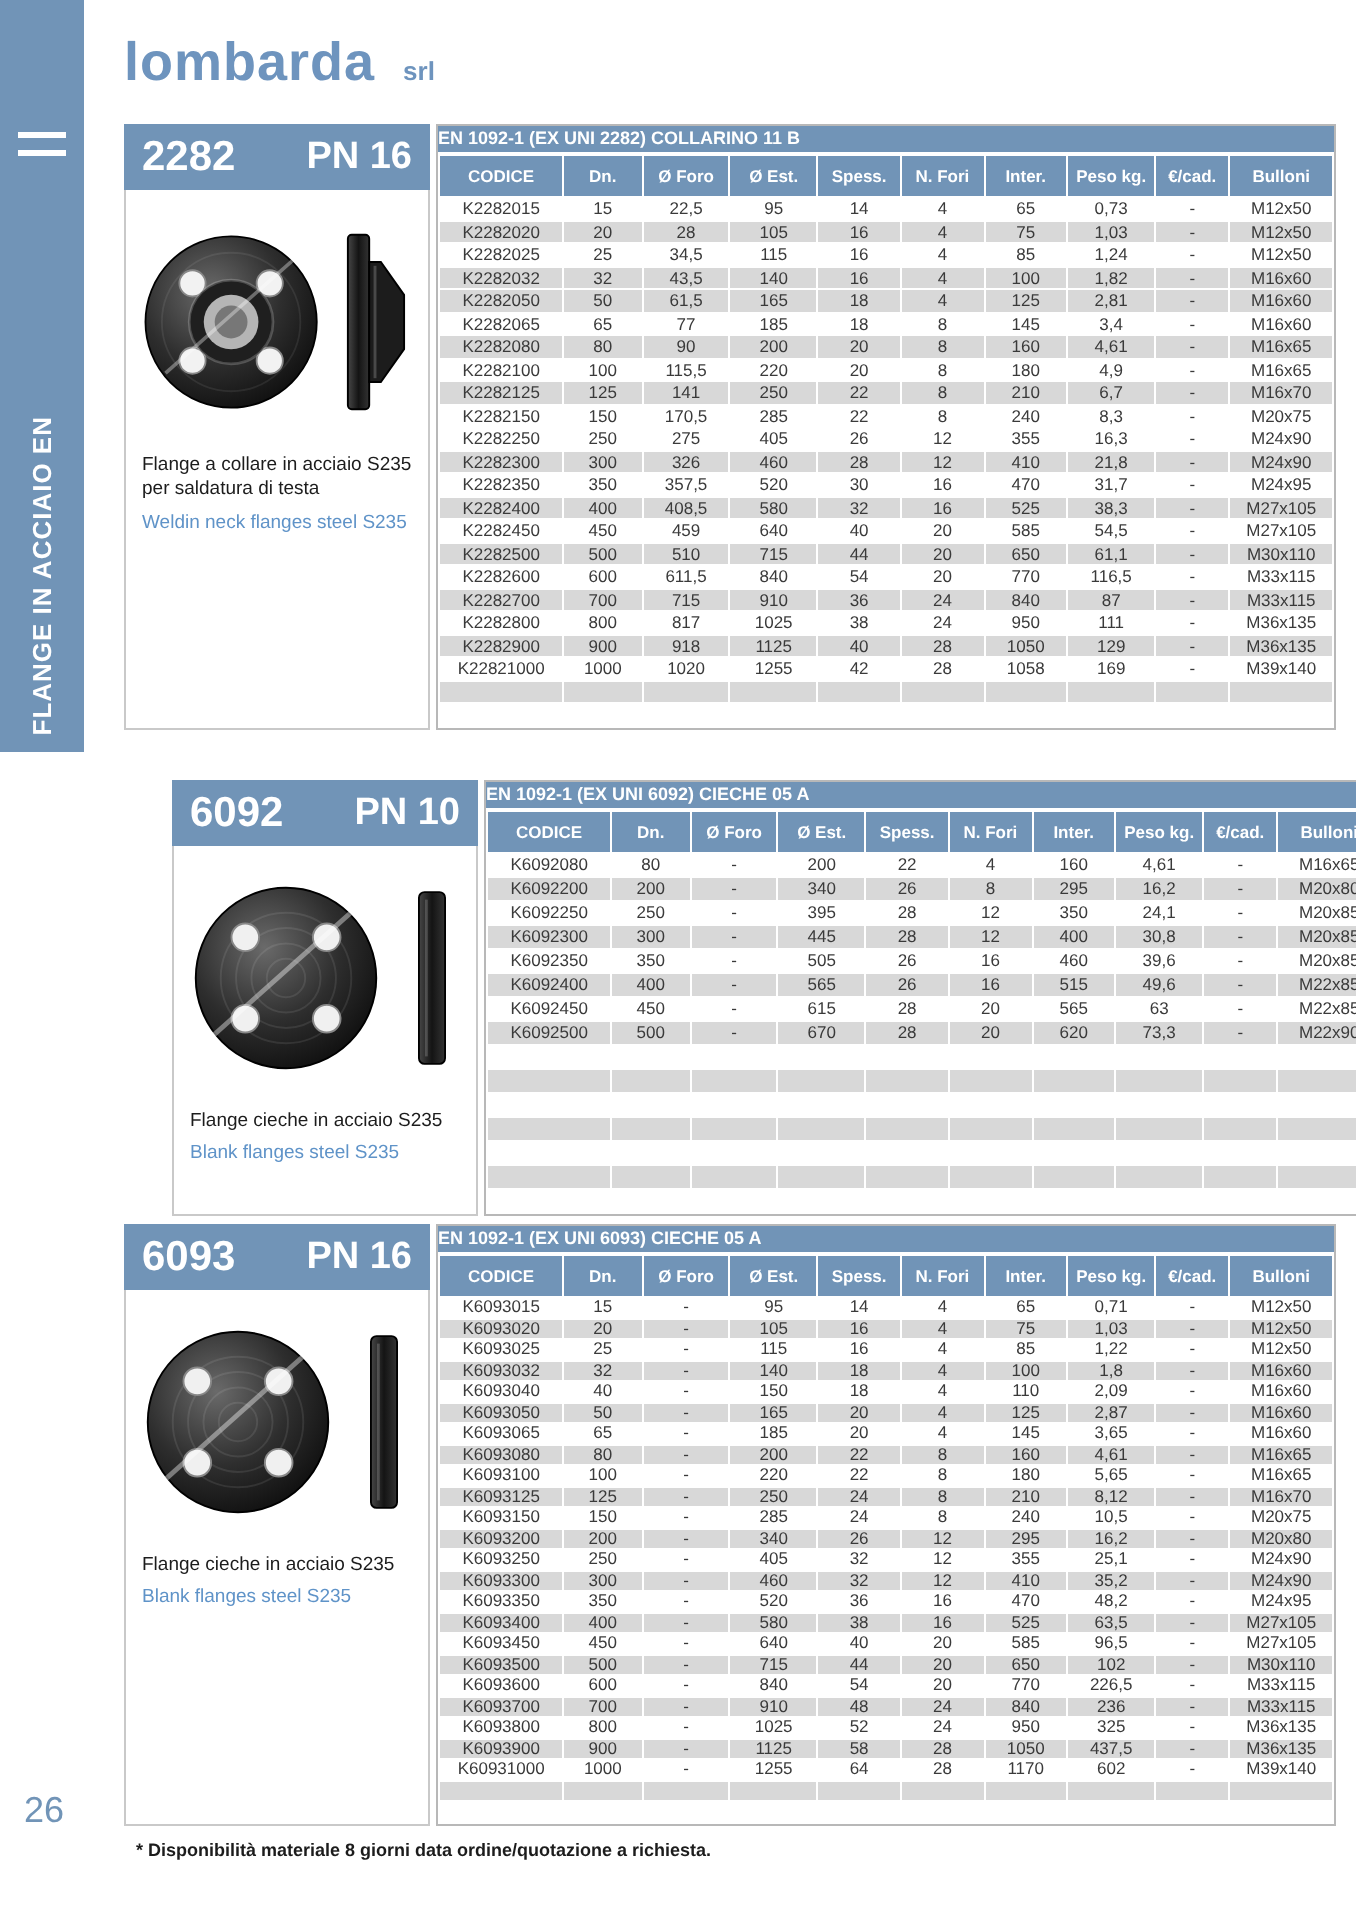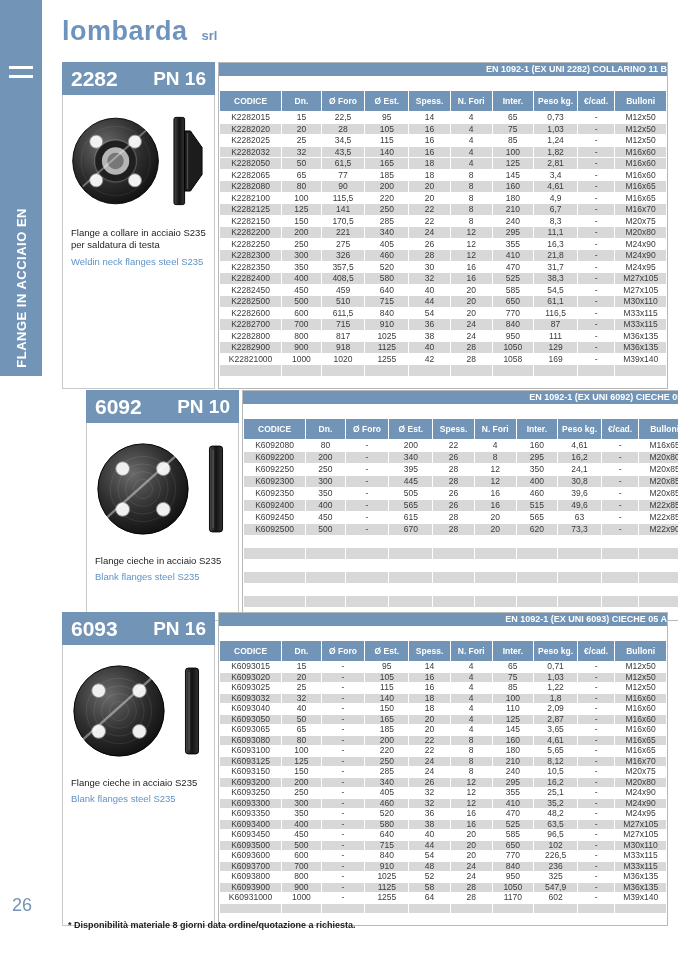--- a/index.html
+++ b/index.html
@@ -28,22 +28,22 @@
         display:flex;justify-content:space-between;align-items:center;padding:0 9px;}
   .panel-header .code{font-size:21px;font-weight:bold;}
   .panel-header .pn{font-size:19px;font-weight:bold;}
   .panel-body{flex:1;border:1px solid #c9c9c9;border-top:none;padding:4px 7px;box-sizing:border-box;}
   .photo{display:flex;align-items:center;justify-content:center;gap:11px;margin-top:8px;height:108px;}
   .desc-it{font-size:9.5px;color:#1c1c1c;line-height:1.3;margin:12px 1px 0;}
   .desc-en{font-size:9.5px;color:#5f93c8;line-height:1.3;margin:4px 1px 0;}
 
   
   .table-area{flex:1;display:flex;flex-direction:column;border:1px solid #b8b8b8;box-sizing:border-box;background:#fff;}
-  .band{height:13px;line-height:13px;background:#7194b7;color:#fff;text-align:right;
-        font-size:9px;font-weight:bold;margin-bottom:14px;}
+  .band{height:13px;line-height:13px;background:#7194b7;color:#fff;text-align:left;
+        font-size:9px;font-weight:bold;margin-bottom:1px;}
   table.spec{border-collapse:separate;border-spacing:1px;width:100%;table-layout:fixed;background:#fff;}
   table.spec th{background:#7194b7;color:#fff;font-size:8.5px;font-weight:bold;height:20px;
         padding:0;text-align:center;white-space:nowrap;overflow:hidden;}
   table.spec td{background:#fff;font-size:8.5px;color:#3a3a3a;text-align:center;padding:0;
         height:10.5px;line-height:10.5px;white-space:nowrap;overflow:hidden;}
   table.spec tr.alt td{background:#d8d8d8;}
   .b2 table.spec td{height:11px;line-height:11px;}
   .b3 table.spec td{height:9.5px;line-height:9.5px;}
 
   
@@ -256,32 +256,20 @@
               <td>150</td>
               <td>170,5</td>
               <td>285</td>
               <td>22</td>
               <td>8</td>
               <td>240</td>
               <td>8,3</td>
               <td>-</td>
               <td>M20x75</td>
             </tr>
-            <tr class="alt">
-              <td>K2282200</td>
-              <td>200</td>
-              <td>221</td>
-              <td>340</td>
-              <td>24</td>
-              <td>12</td>
-              <td>295</td>
-              <td>11,1</td>
-              <td>-</td>
-              <td>M20x80</td>
-            </tr>
             <tr class="">
               <td>K2282250</td>
               <td>250</td>
               <td>275</td>
               <td>405</td>
               <td>26</td>
               <td>12</td>
               <td>355</td>
               <td>16,3</td>
               <td>-</td>
@@ -992,21 +980,21 @@
               <td>M36x135</td>
             </tr>
             <tr class="alt">
               <td>K6093900</td>
               <td>900</td>
               <td>-</td>
               <td>1125</td>
               <td>58</td>
               <td>28</td>
               <td>1050</td>
-              <td>547,9</td>
+              <td>437,5</td>
               <td>-</td>
               <td>M36x135</td>
             </tr>
             <tr class="">
               <td>K60931000</td>
               <td>1000</td>
               <td>-</td>
               <td>1255</td>
               <td>64</td>
               <td>28</td>

